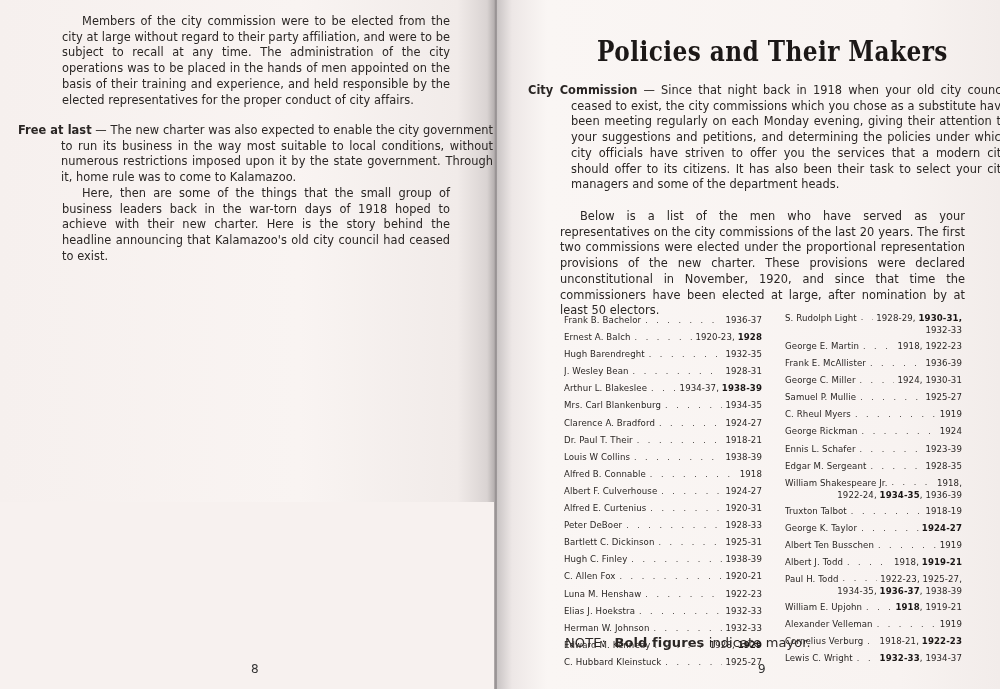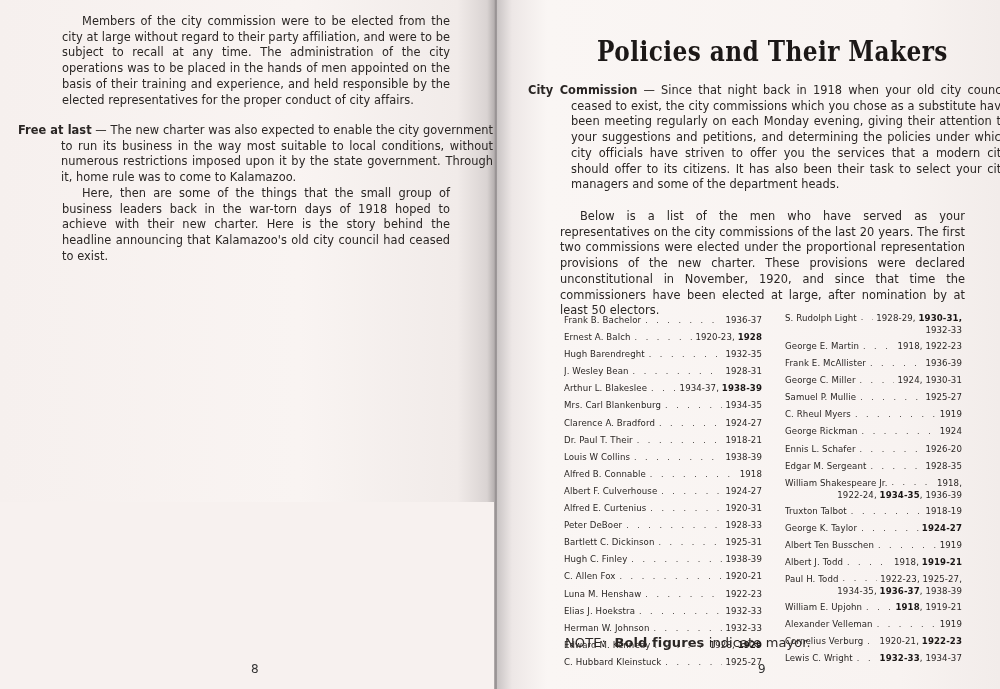--- a/index.html
+++ b/index.html
@@ -227,21 +227,21 @@
       <span class="years"><span>1919</span></span>
     </div>
     <div class="row">
       <span class="name">George Rickman</span>
       <span class="dots"></span>
       <span class="years"><span>1924</span></span>
     </div>
     <div class="row">
       <span class="name">Ennis L. Schafer</span>
       <span class="dots"></span>
-      <span class="years"><span>1926-20</span></span>
+      <span class="years"><span>1923-39</span></span>
     </div>
     <div class="row">
       <span class="name">Edgar M. Sergeant</span>
       <span class="dots"></span>
       <span class="years"><span>1928-35</span></span>
     </div>
     <div class="row two">
       <div class="l1">
         <span class="name">William Shakespeare Jr.</span>
         <span class="dots"></span>
@@ -283,21 +283,21 @@
       <span class="years"><b class="mayor">1918</b><span>, 1919-21</span></span>
     </div>
     <div class="row">
       <span class="name">Alexander Velleman</span>
       <span class="dots"></span>
       <span class="years"><span>1919</span></span>
     </div>
     <div class="row">
       <span class="name">Cornelius Verburg</span>
       <span class="dots"></span>
-      <span class="years"><span>1920-21, </span><b class="mayor">1922-23</b></span>
+      <span class="years"><span>1918-21, </span><b class="mayor">1922-23</b></span>
     </div>
     <div class="row">
       <span class="name">Lewis C. Wright</span>
       <span class="dots"></span>
       <span class="years"><b class="mayor">1932-33</b><span>, 1934-37</span></span>
     </div>
   </div>
 
 <div class="note">
   <span>NOTE:</span>&nbsp;

